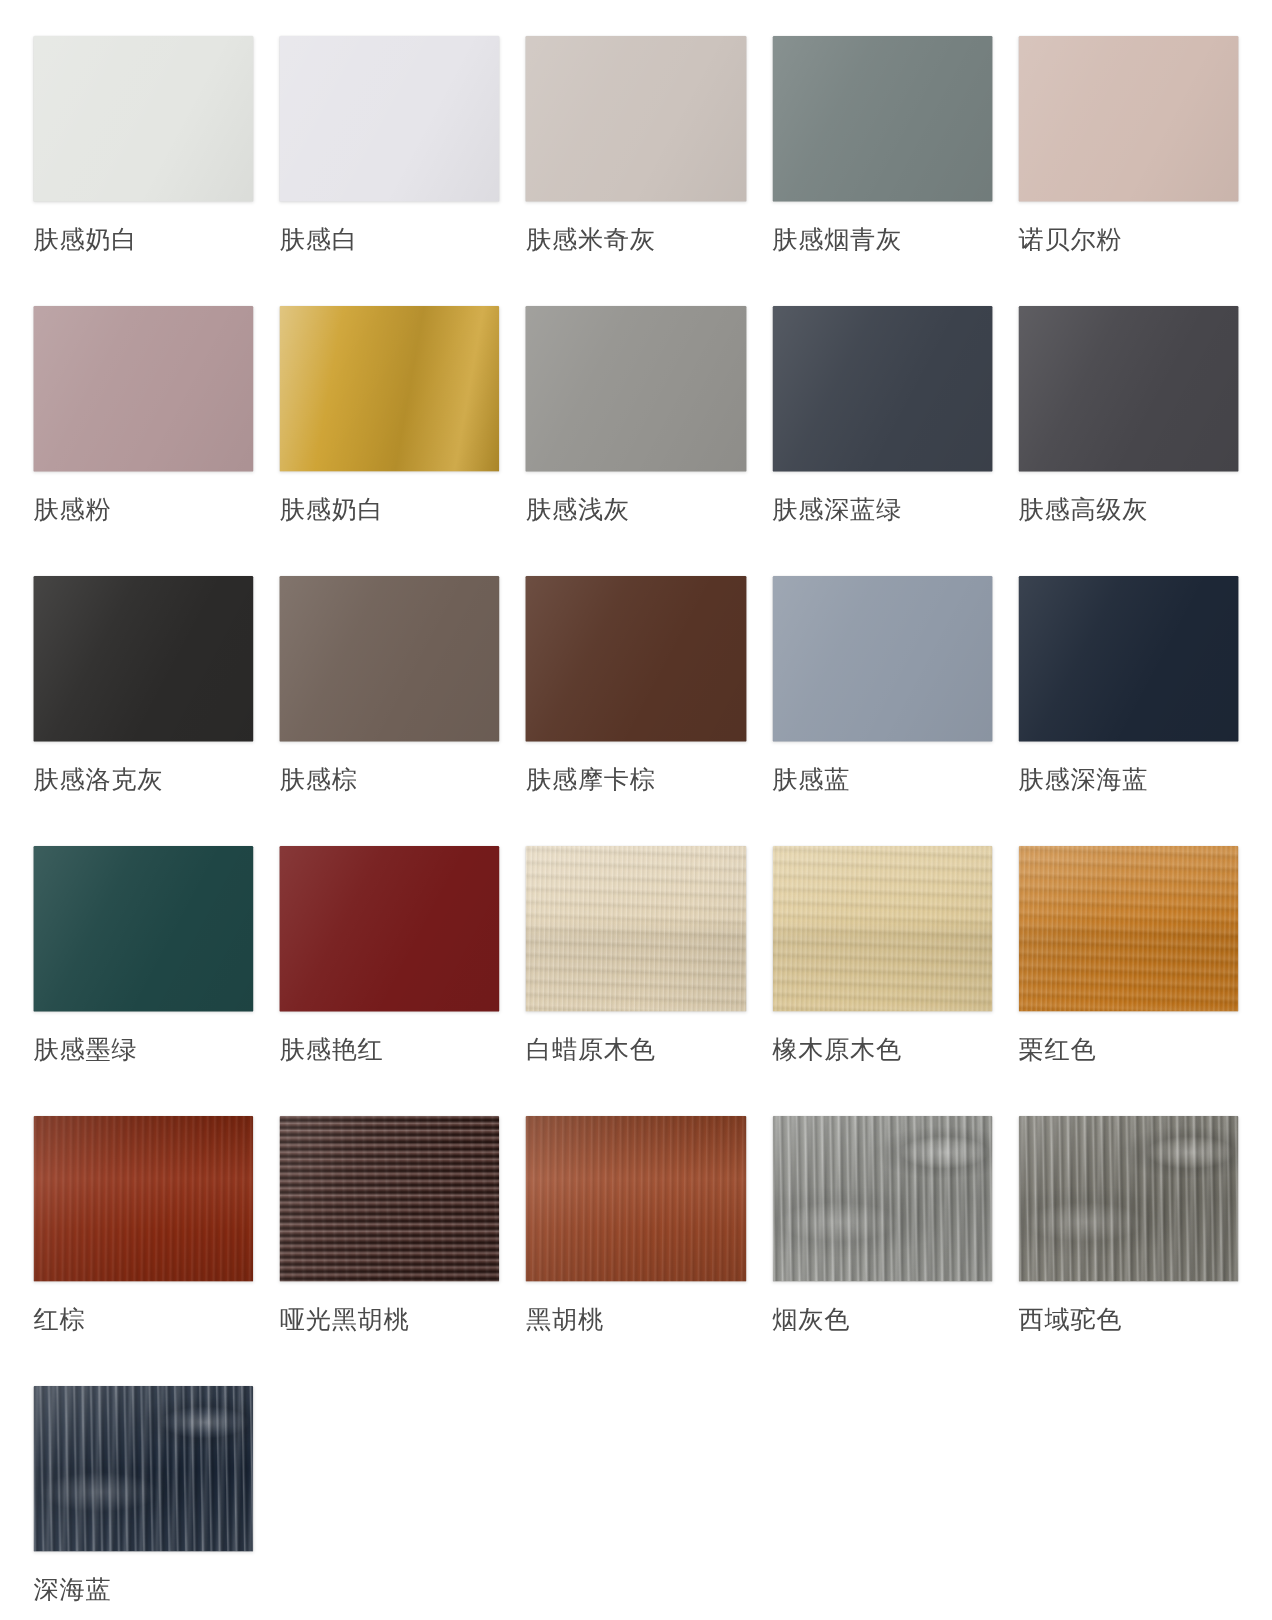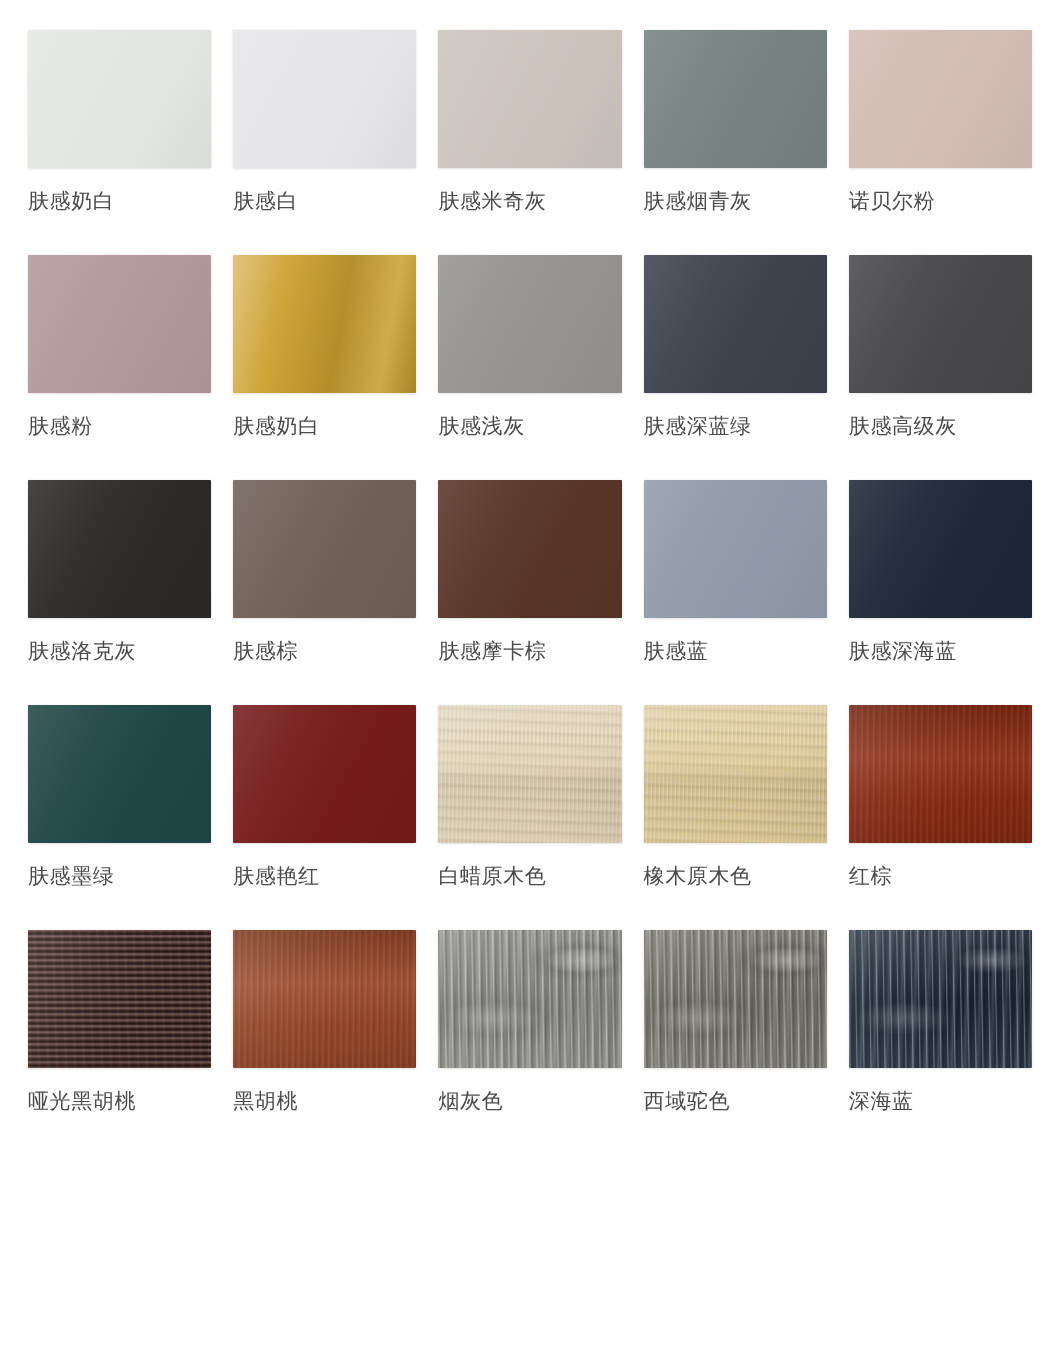--- a/index.html
+++ b/index.html
@@ -233,20 +233,24 @@
     </div>
     <div class="swatch-cell">
       <div class="swatch-chip tex-wood" style="background-color: rgb(227, 211, 180);"></div>
       <div class="swatch-label">白蜡原木色</div>
     </div>
     <div class="swatch-cell">
       <div class="swatch-chip tex-wood" style="background-color: rgb(224, 202, 149);"></div>
       <div class="swatch-label">橡木原木色</div>
     </div>
     <div class="swatch-cell">
+      <div class="swatch-chip tex-wood" style="background-color: rgb(197, 118, 26);"></div>
+      <div class="swatch-label">栗红色</div>
+    </div>
+    <div class="swatch-cell">
       <div class="swatch-chip tex-wood-dark" style="background-color: rgb(143, 44, 18);"></div>
       <div class="swatch-label">红棕</div>
     </div>
     <div class="swatch-cell">
       <div class="swatch-chip tex-ribbed" style="background-color: rgb(75, 42, 36);"></div>
       <div class="swatch-label">哑光黑胡桃</div>
     </div>
     <div class="swatch-cell">
       <div class="swatch-chip tex-wood-dark" style="background-color: rgb(158, 74, 42);"></div>
       <div class="swatch-label">黑胡桃</div>

